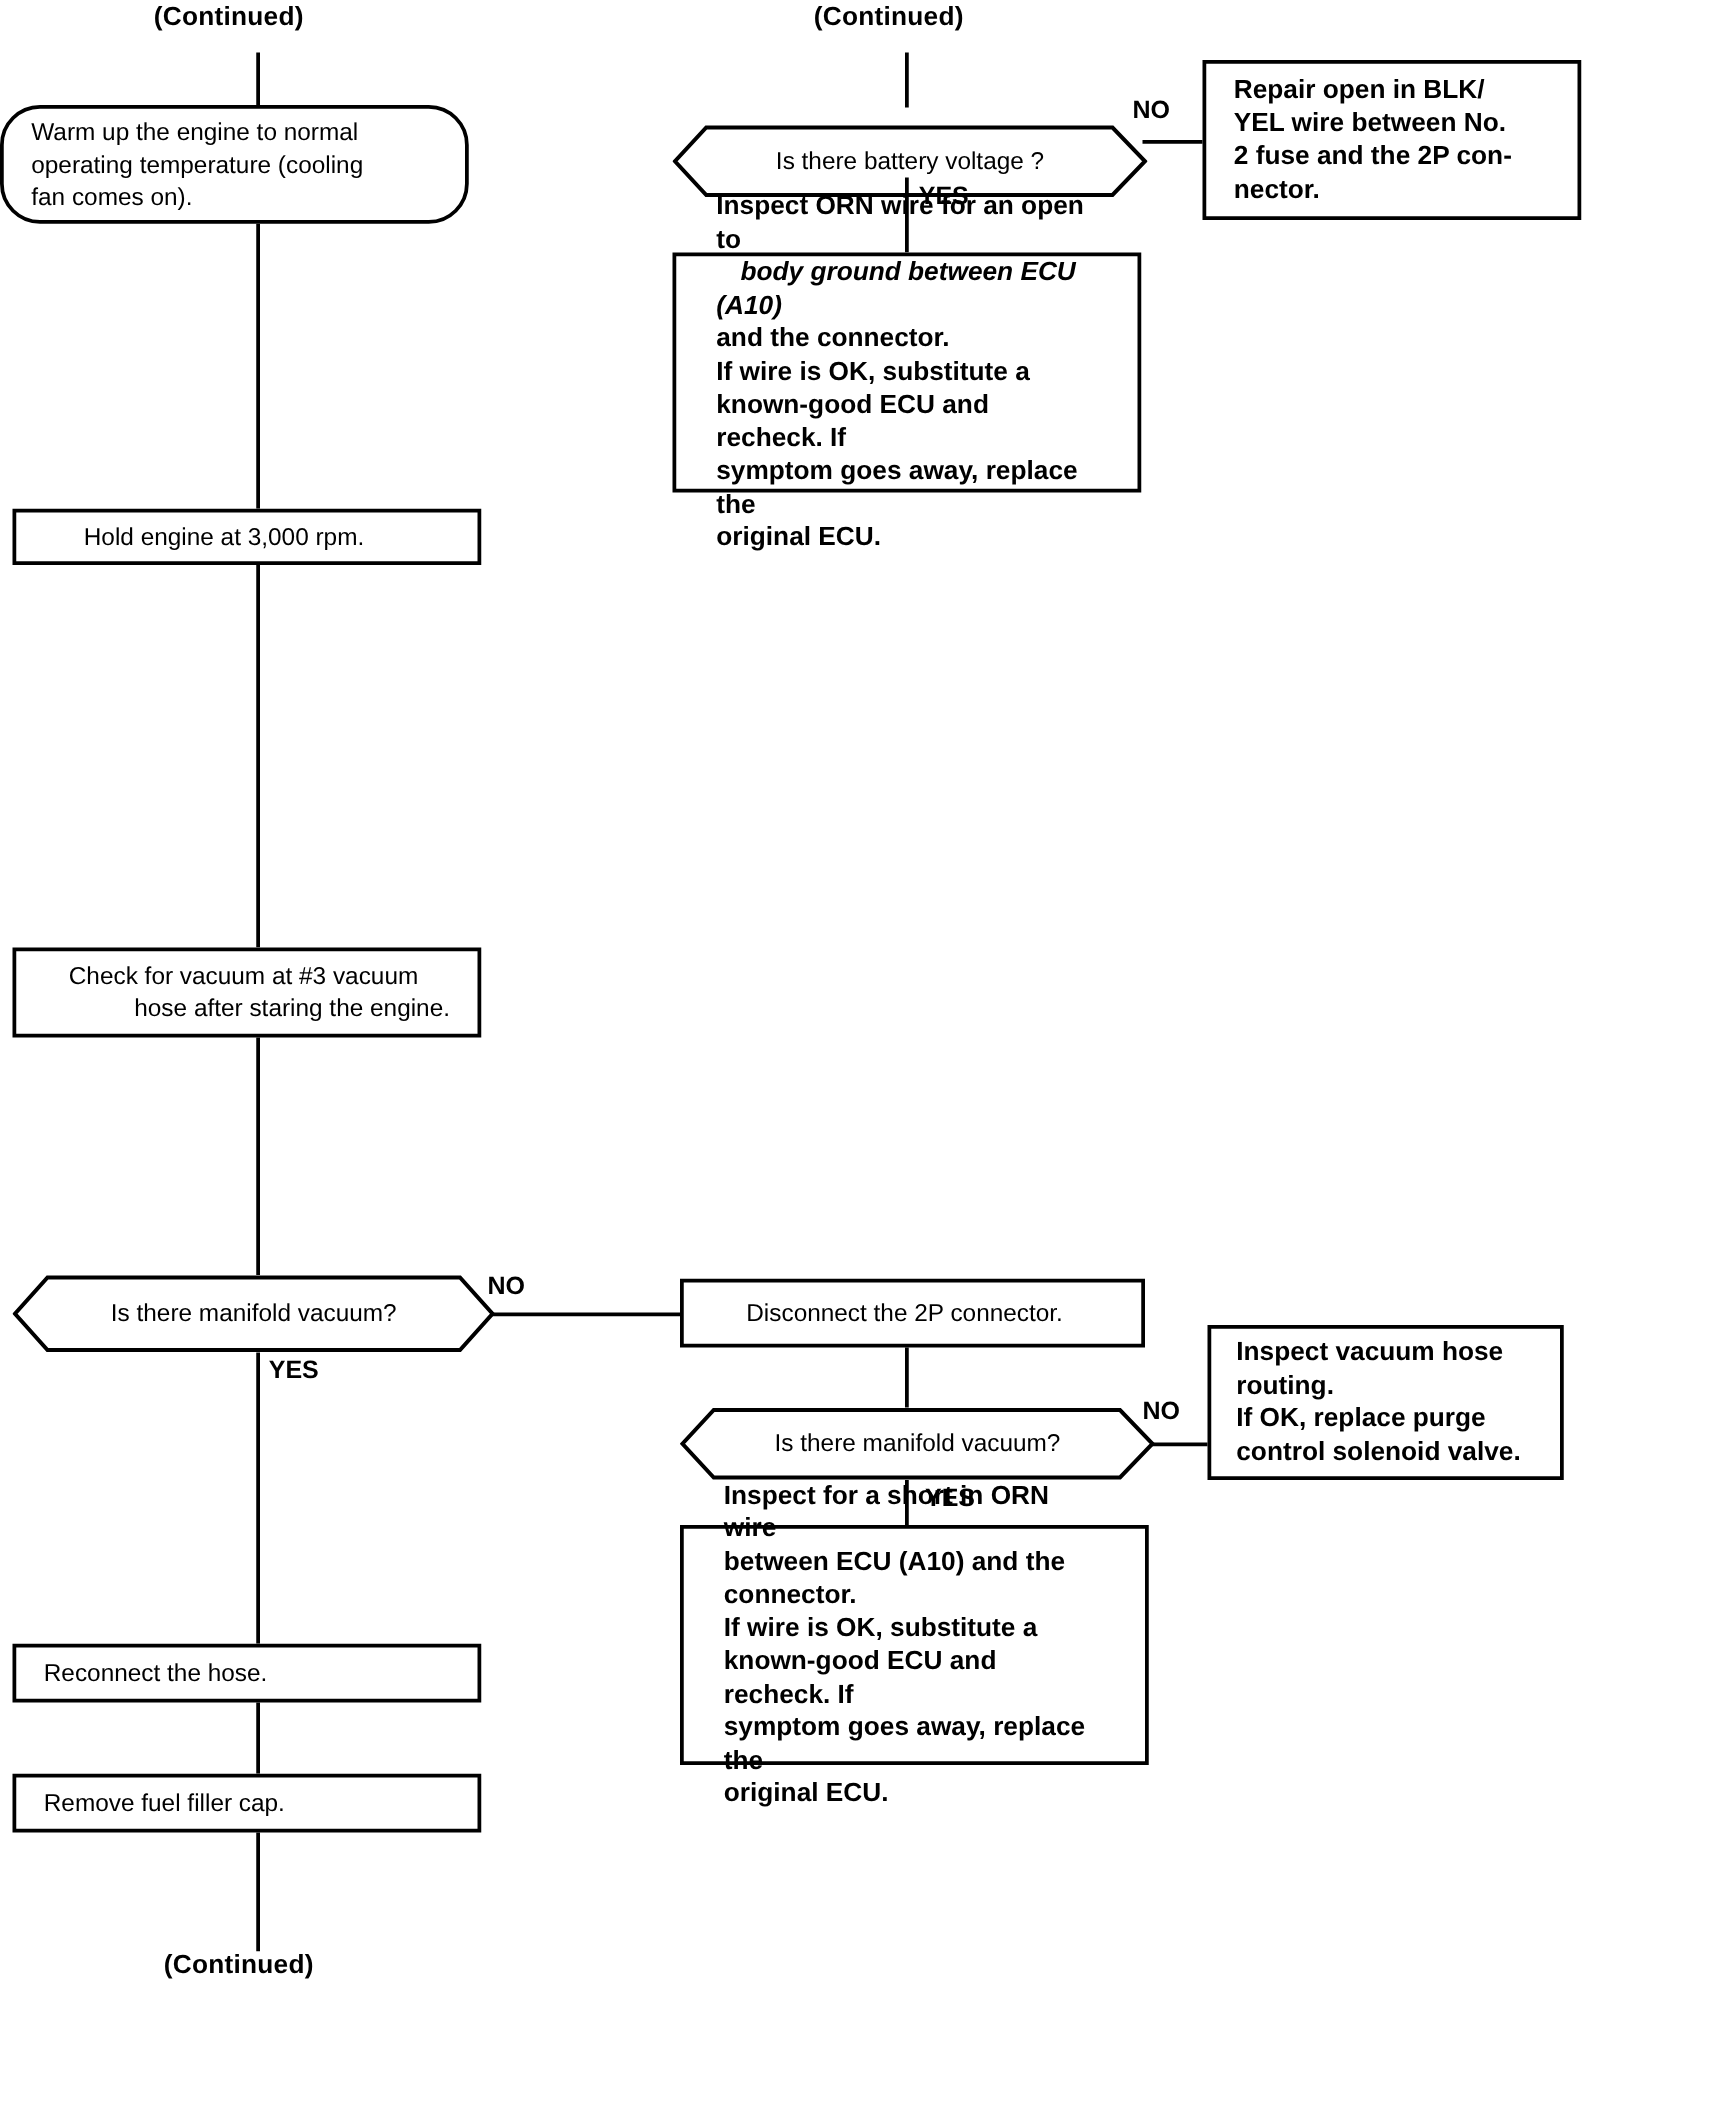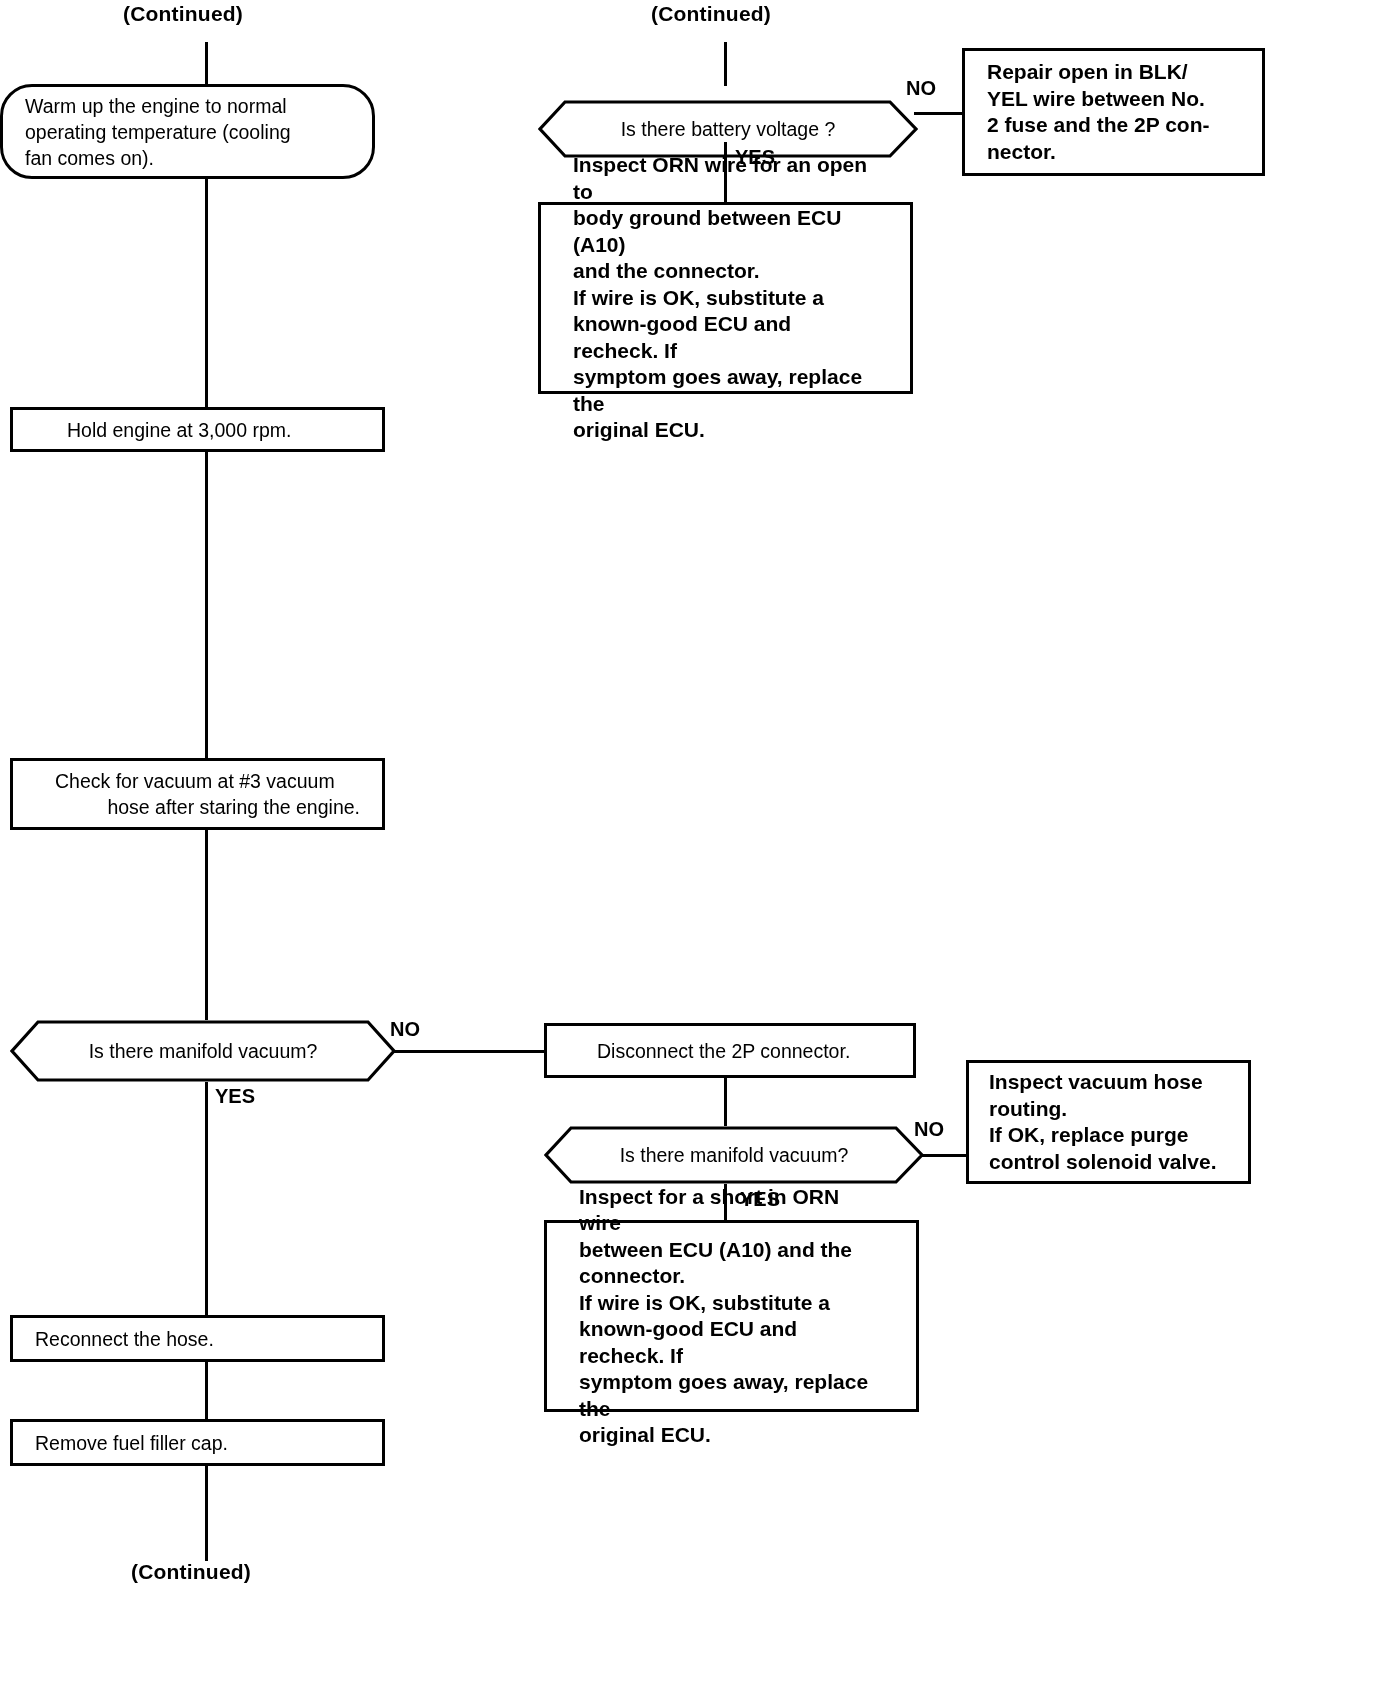--- a/index.html
+++ b/index.html
@@ -129,21 +129,21 @@
       <p>Repair open in BLK/</p>
       <p>YEL wire between No.</p>
       <p>2 fuse and the 2P con-</p>
       <p style="text-align:left;">nector.</p>
     </div>
   </div>
 
   <div class="box" style="left:538px;top:202px;width:375px;height:192px;">
     <div class="txt bold just" style="padding:0 30px 0 32px;">
       <p style="text-align:left;">Inspect ORN wire for an open to</p>
-      <p style="text-align:left;">body ground between ECU (A10)</p>
+      <p style="text-align:center;font-style:italic;">body ground between ECU (A10)</p>
       <p style="text-align:left;">and the connector.</p>
       <p>If wire is OK, substitute a</p>
       <p style="text-align:left;">known-good ECU and recheck. If</p>
       <p style="text-align:left;">symptom goes away, replace the</p>
       <p style="text-align:left;">original ECU.</p>
     </div>
   </div>
 
   <div class="box" style="left:544px;top:1023px;width:372px;height:55px;">
     <div class="txt plain">

